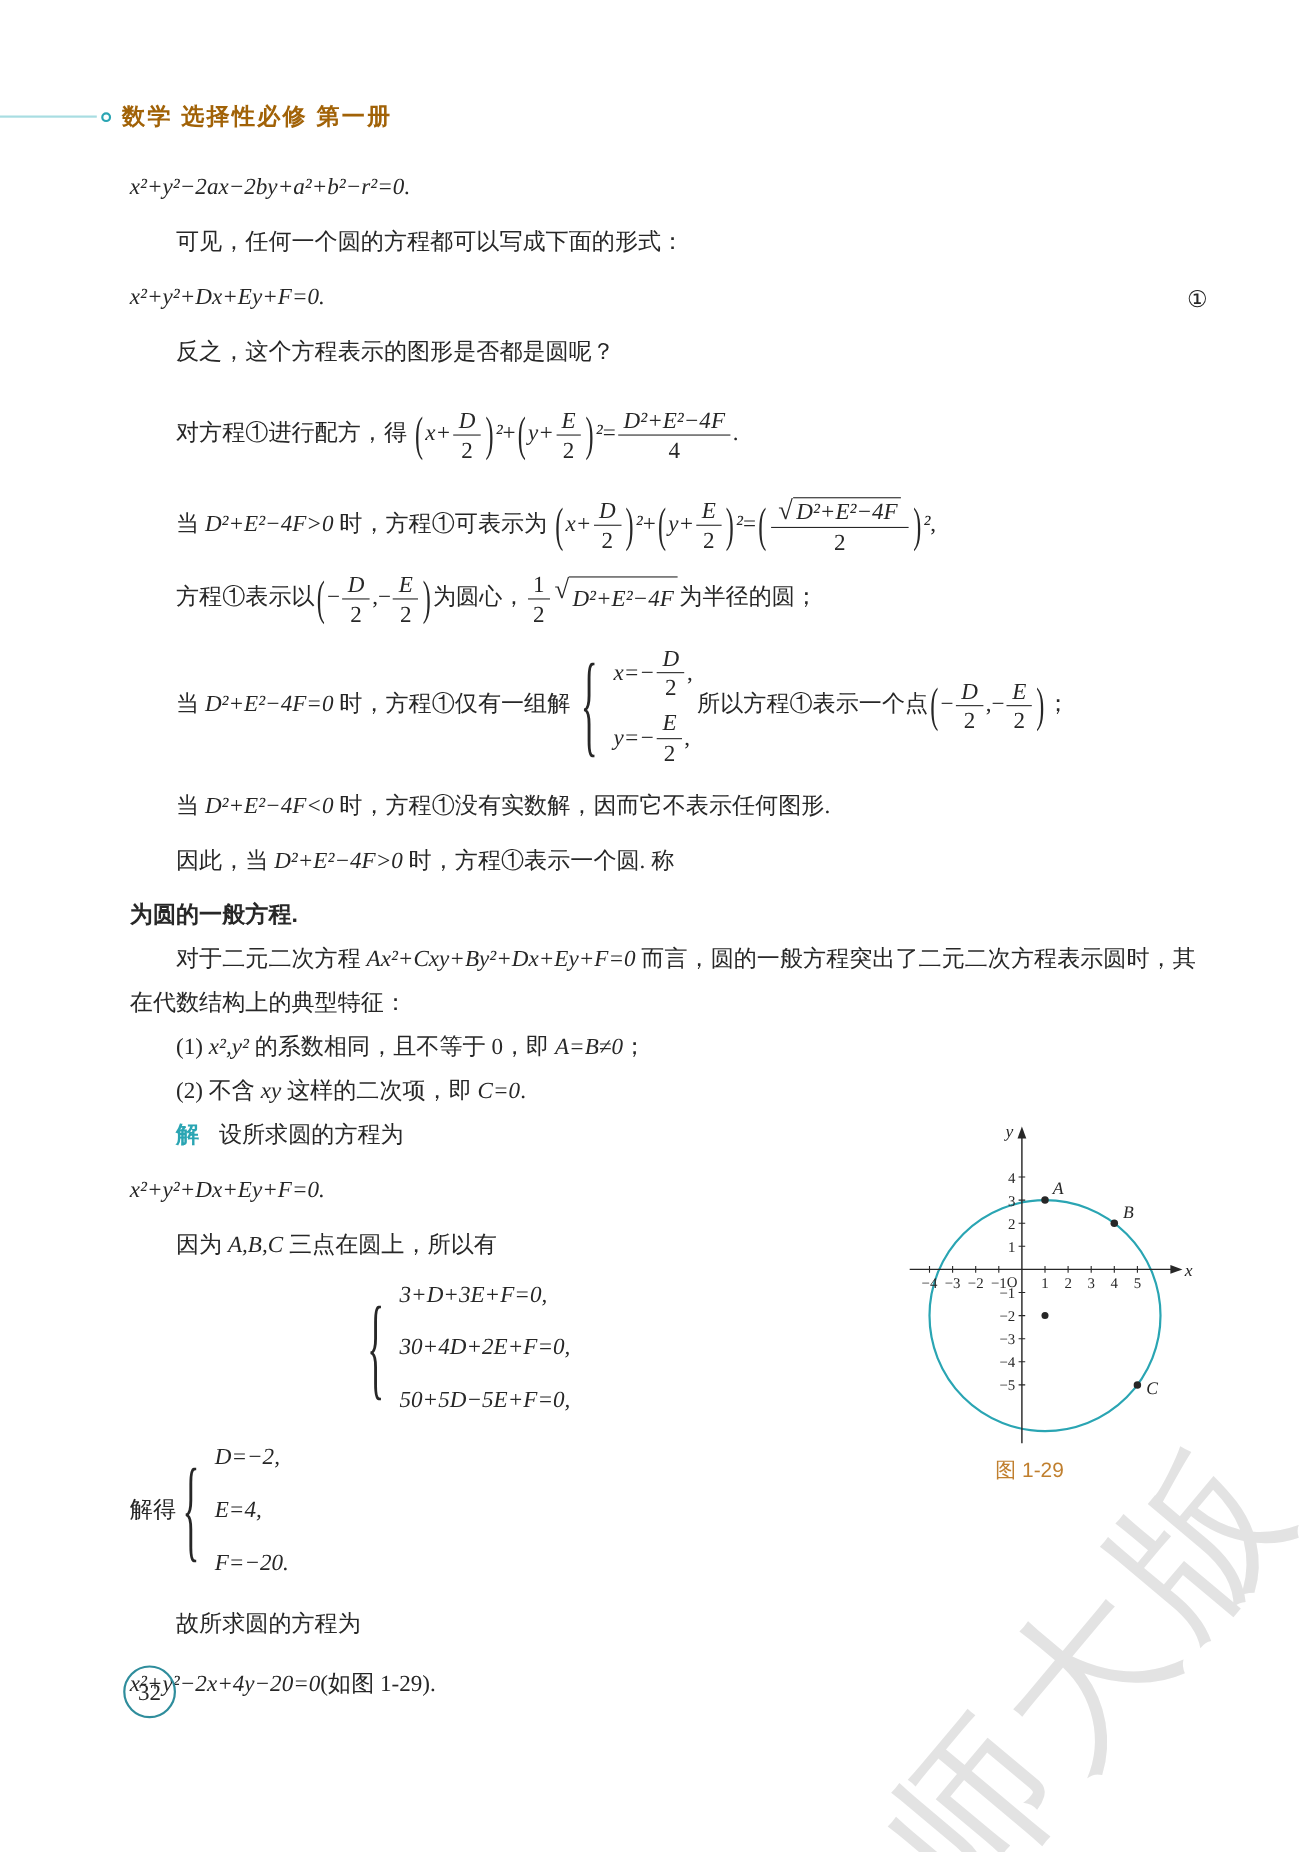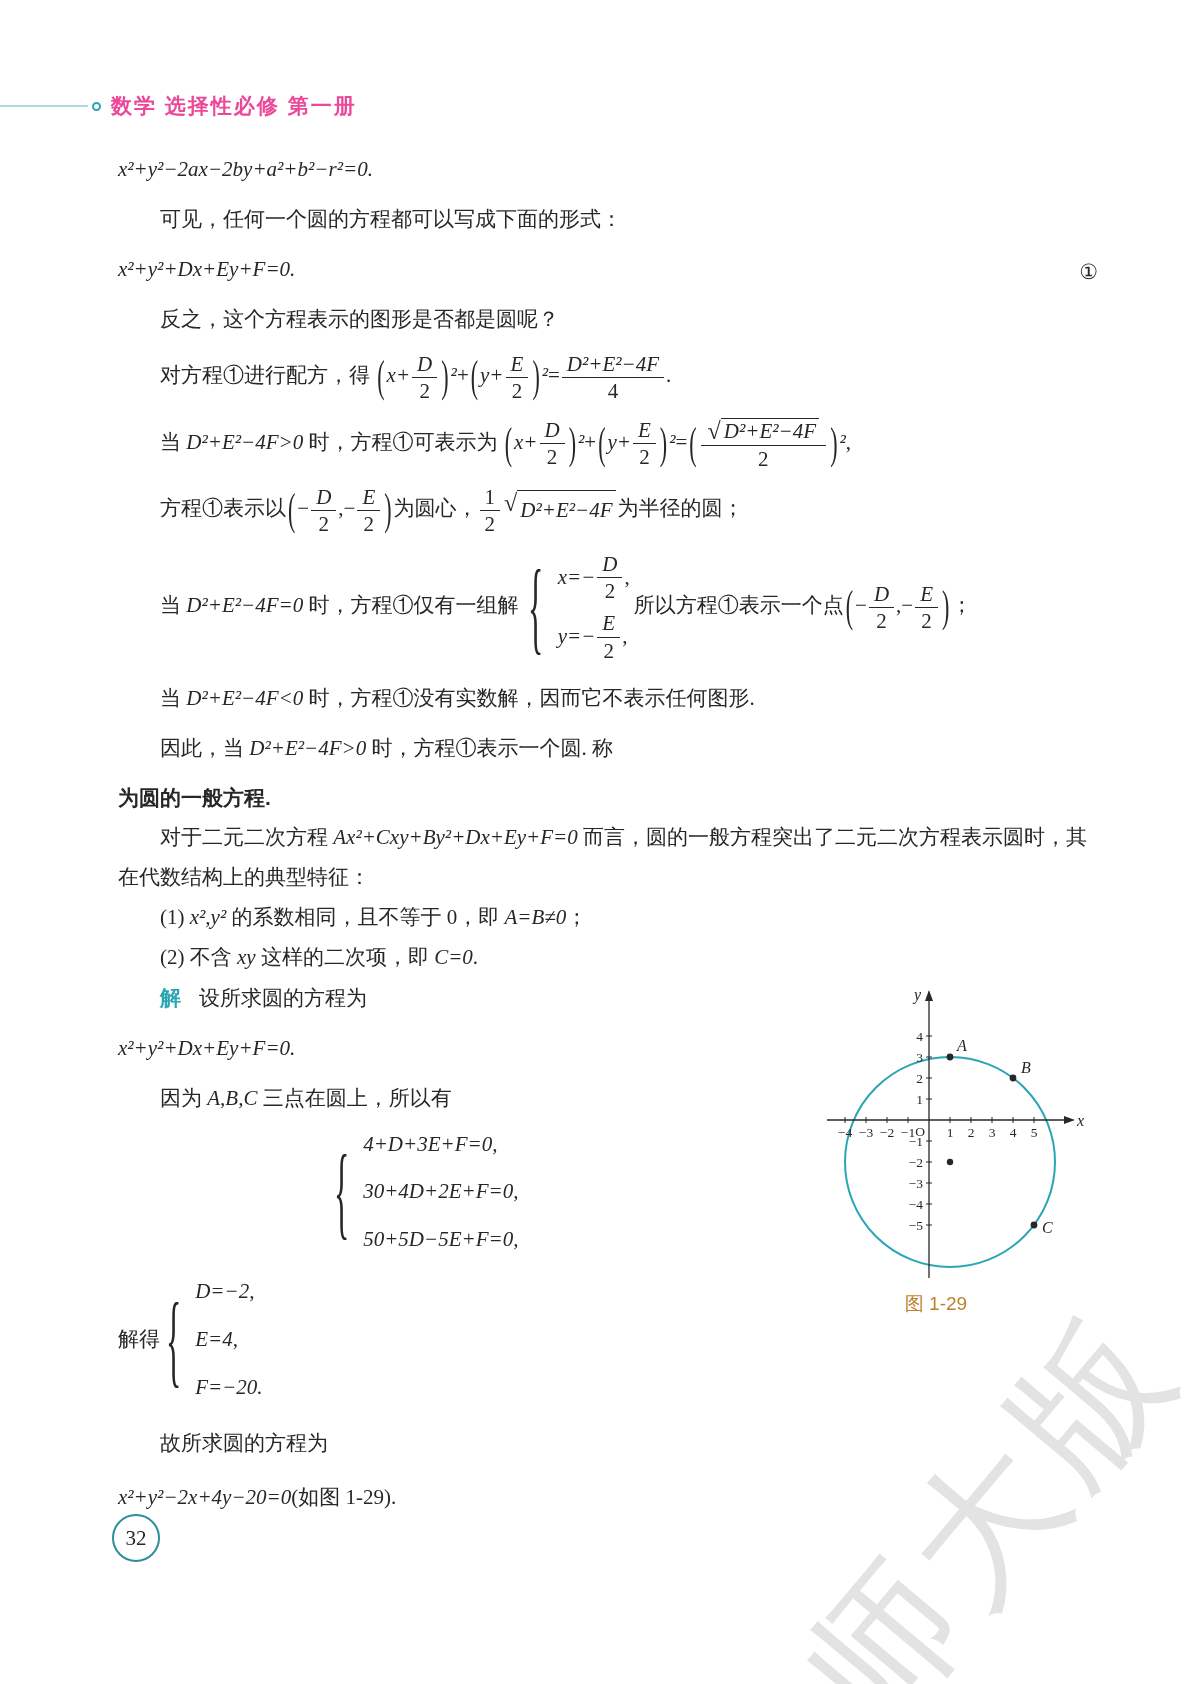--- a/index.html
+++ b/index.html
@@ -13,21 +13,21 @@
   .watermark {
     position:absolute; right:-70px; bottom:0px; z-index:0;
     font-size:150px; color:#e3e3e3; letter-spacing:10px;
     transform:rotate(-50deg); transform-origin:center;
     white-space:nowrap; user-select:none;
   }
   
   .header { position:absolute; top:92px; left:0; display:flex; align-items:center; z-index:2; }
   .header-rule { width:88px; height:2px; background:#a8dde2; }
   .header-marker { width:9px; height:9px; border:2px solid #2aa5b3; border-radius:50%; margin:0 10px 0 4px; }
-  .header-title { color:#ec4899; font-weight:bold; font-size:21px; letter-spacing:2px;
+  .header-title { color:#a16207; font-weight:bold; font-size:21px; letter-spacing:2px;
     font-family:"Liberation Sans","DejaVu Sans",sans-serif;text-align:center; }
   
   .content { position:absolute; left:118px; right:92px; top:150px; z-index:1; line-height:1.9; }
   p.cnline { line-height:1.9; }
   .indent { text-indent:2em; }
   .ind { padding-left:42px; }
   .center { text-align:left; }
   .m { font-style:italic; }
   .cn { font-style:normal; }
   .mline { margin:10px 0; }
@@ -101,21 +101,21 @@
 
     <p class="cnline indent">可见，任何一个圆的方程都可以写成下面的形式：</p>
 
     <div class="center mline eqrow">
       <span class="m">x²+y²+Dx+Ey+F=0.</span>
       <span class="eqtag cn">①</span>
     </div>
 
     <p class="cnline indent">反之，这个方程表示的图形是否都是圆呢？</p>
 
-    <div class="mline ind" style="margin:12px 0;">
+    <div class="mline ind" style="margin:30px 0;">
       <span class="cn">对方程①进行配方，得</span>
       <span class="bigp">(</span><span class="m">x+</span><span class="frac">
           <span class="fn m">D</span>
           <span class="fd">2</span>
         </span><span class="bigp">)</span><span class="m">²</span><span class="cn">+</span><span class="bigp">(</span><span class="m">y+</span><span class="frac">
           <span class="fn m">E</span>
           <span class="fd">2</span>
         </span><span class="bigp">)</span><span class="m">²</span><span class="cn">=</span><span class="frac">
           <span class="fn m">D²+E²−4F</span>
           <span class="fd">4</span>
@@ -211,21 +211,21 @@
         </div>
         <div class="center mline">
           <span class="m">x²+y²+Dx+Ey+F=0.</span>
         </div>
         <div class="cnline ind">
           <span class="cn">因为 </span><span class="m">A,B,C</span><span class="cn"> 三点在圆上，所以有</span>
         </div>
         <div class="sysblock sysindent">
           <span class="sysbrace">{</span>
           <span class="syscol">
-            <span class="m sysrow">4+D+3E+F=0,</span>
+            <span class="m sysrow">3+D+3E+F=0,</span>
             <span class="m sysrow">30+4D+2E+F=0,</span>
             <span class="m sysrow">50+5D−5E+F=0,</span>
           </span>
         </div>
         <div class="sysblock" style="margin-top:12px;">
           <span class="cn">解得</span>
           <span class="sysbrace">{</span>
           <span class="syscol">
             <span class="m sysrow">D=−2,</span>
             <span class="m sysrow">E=4,</span>

